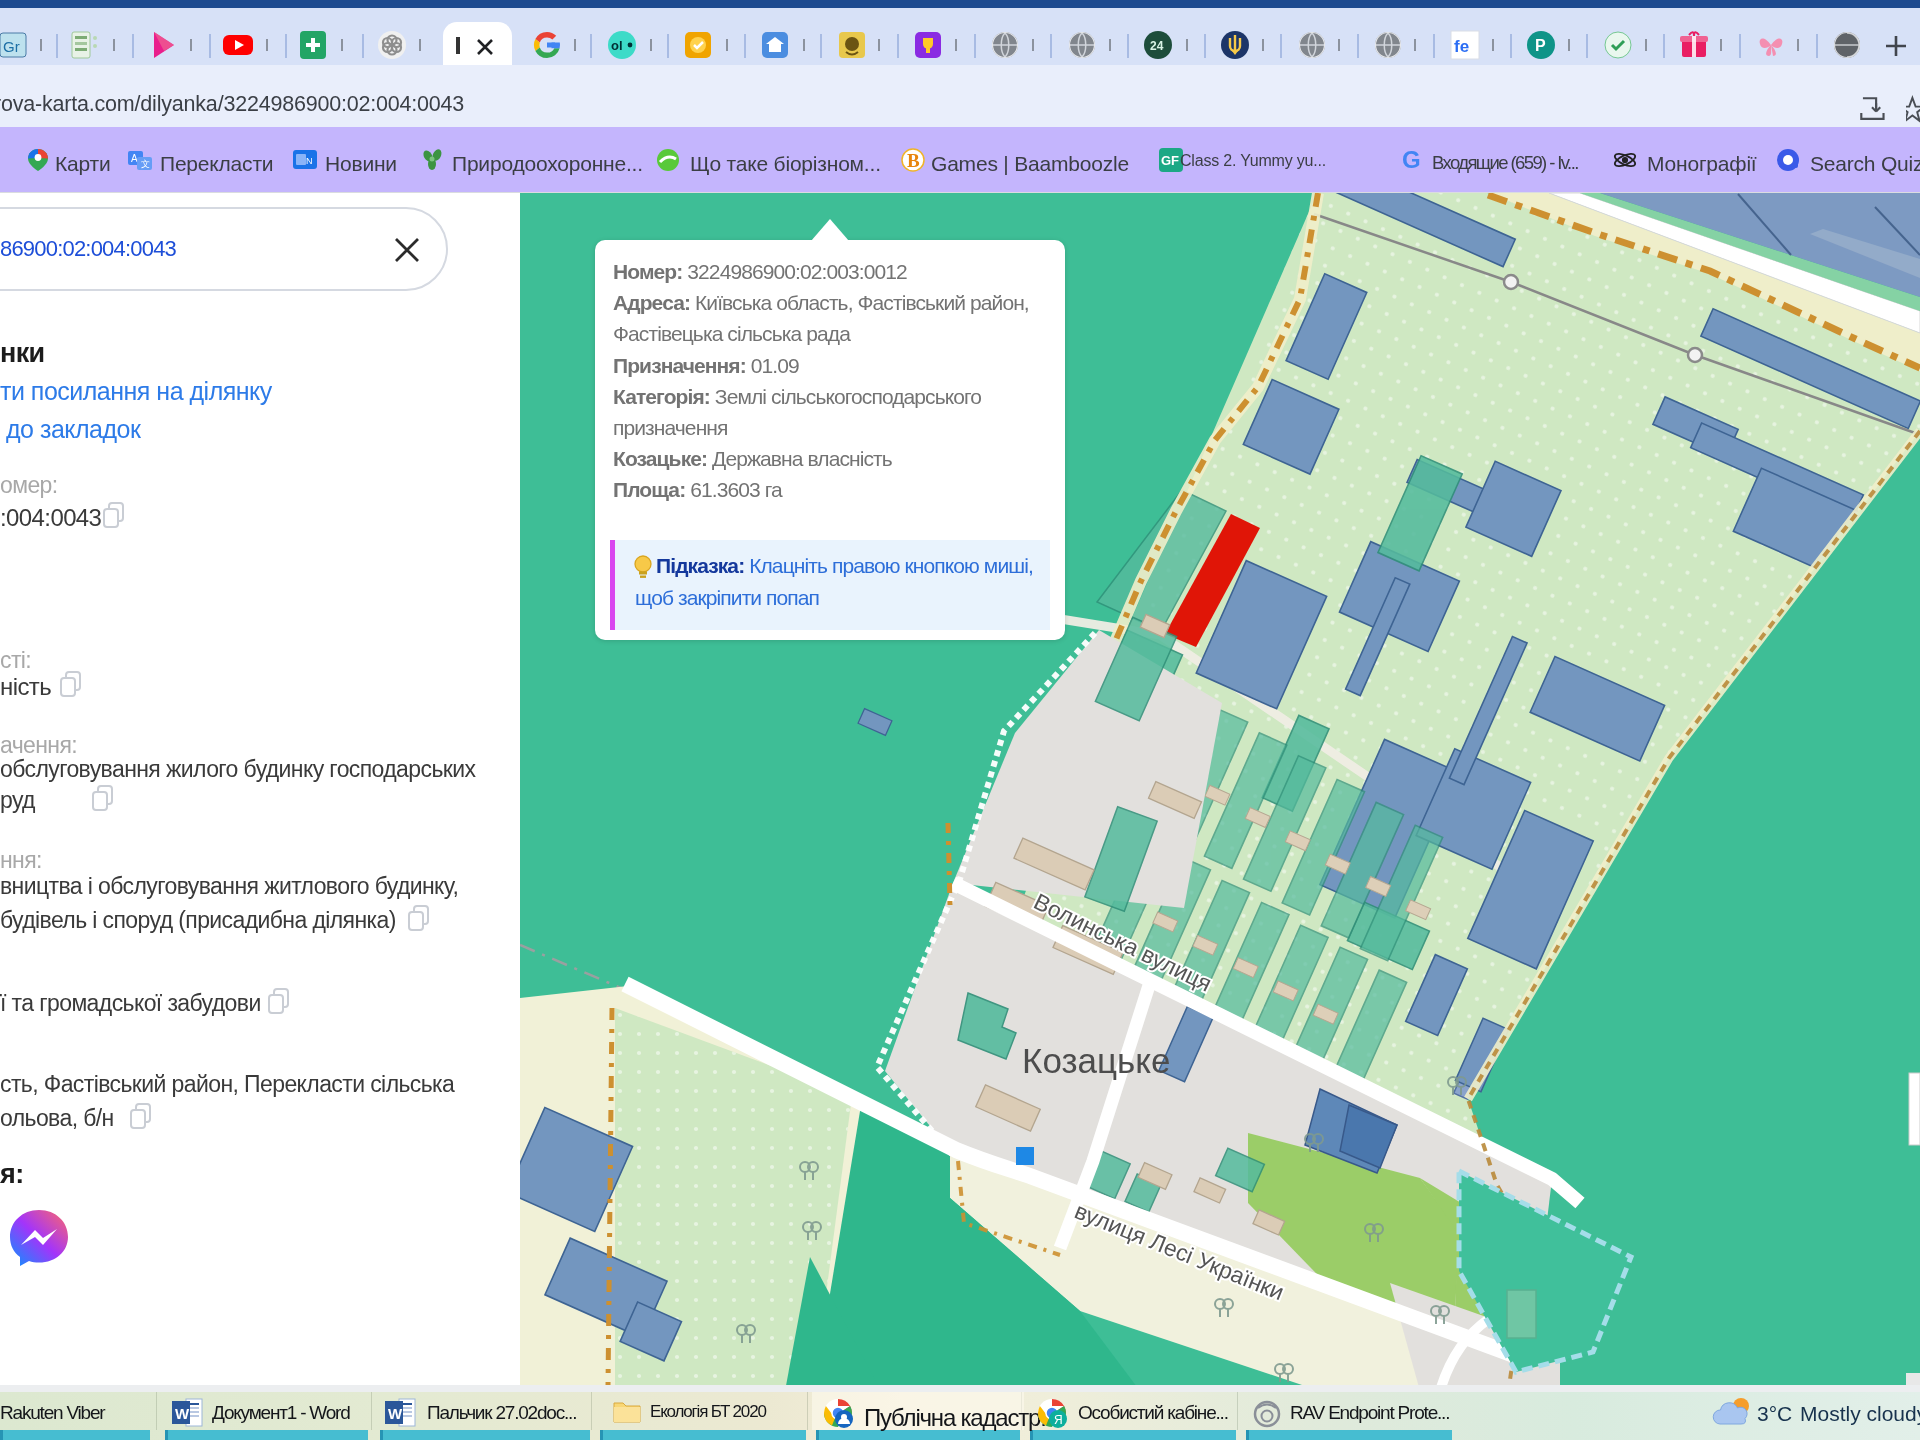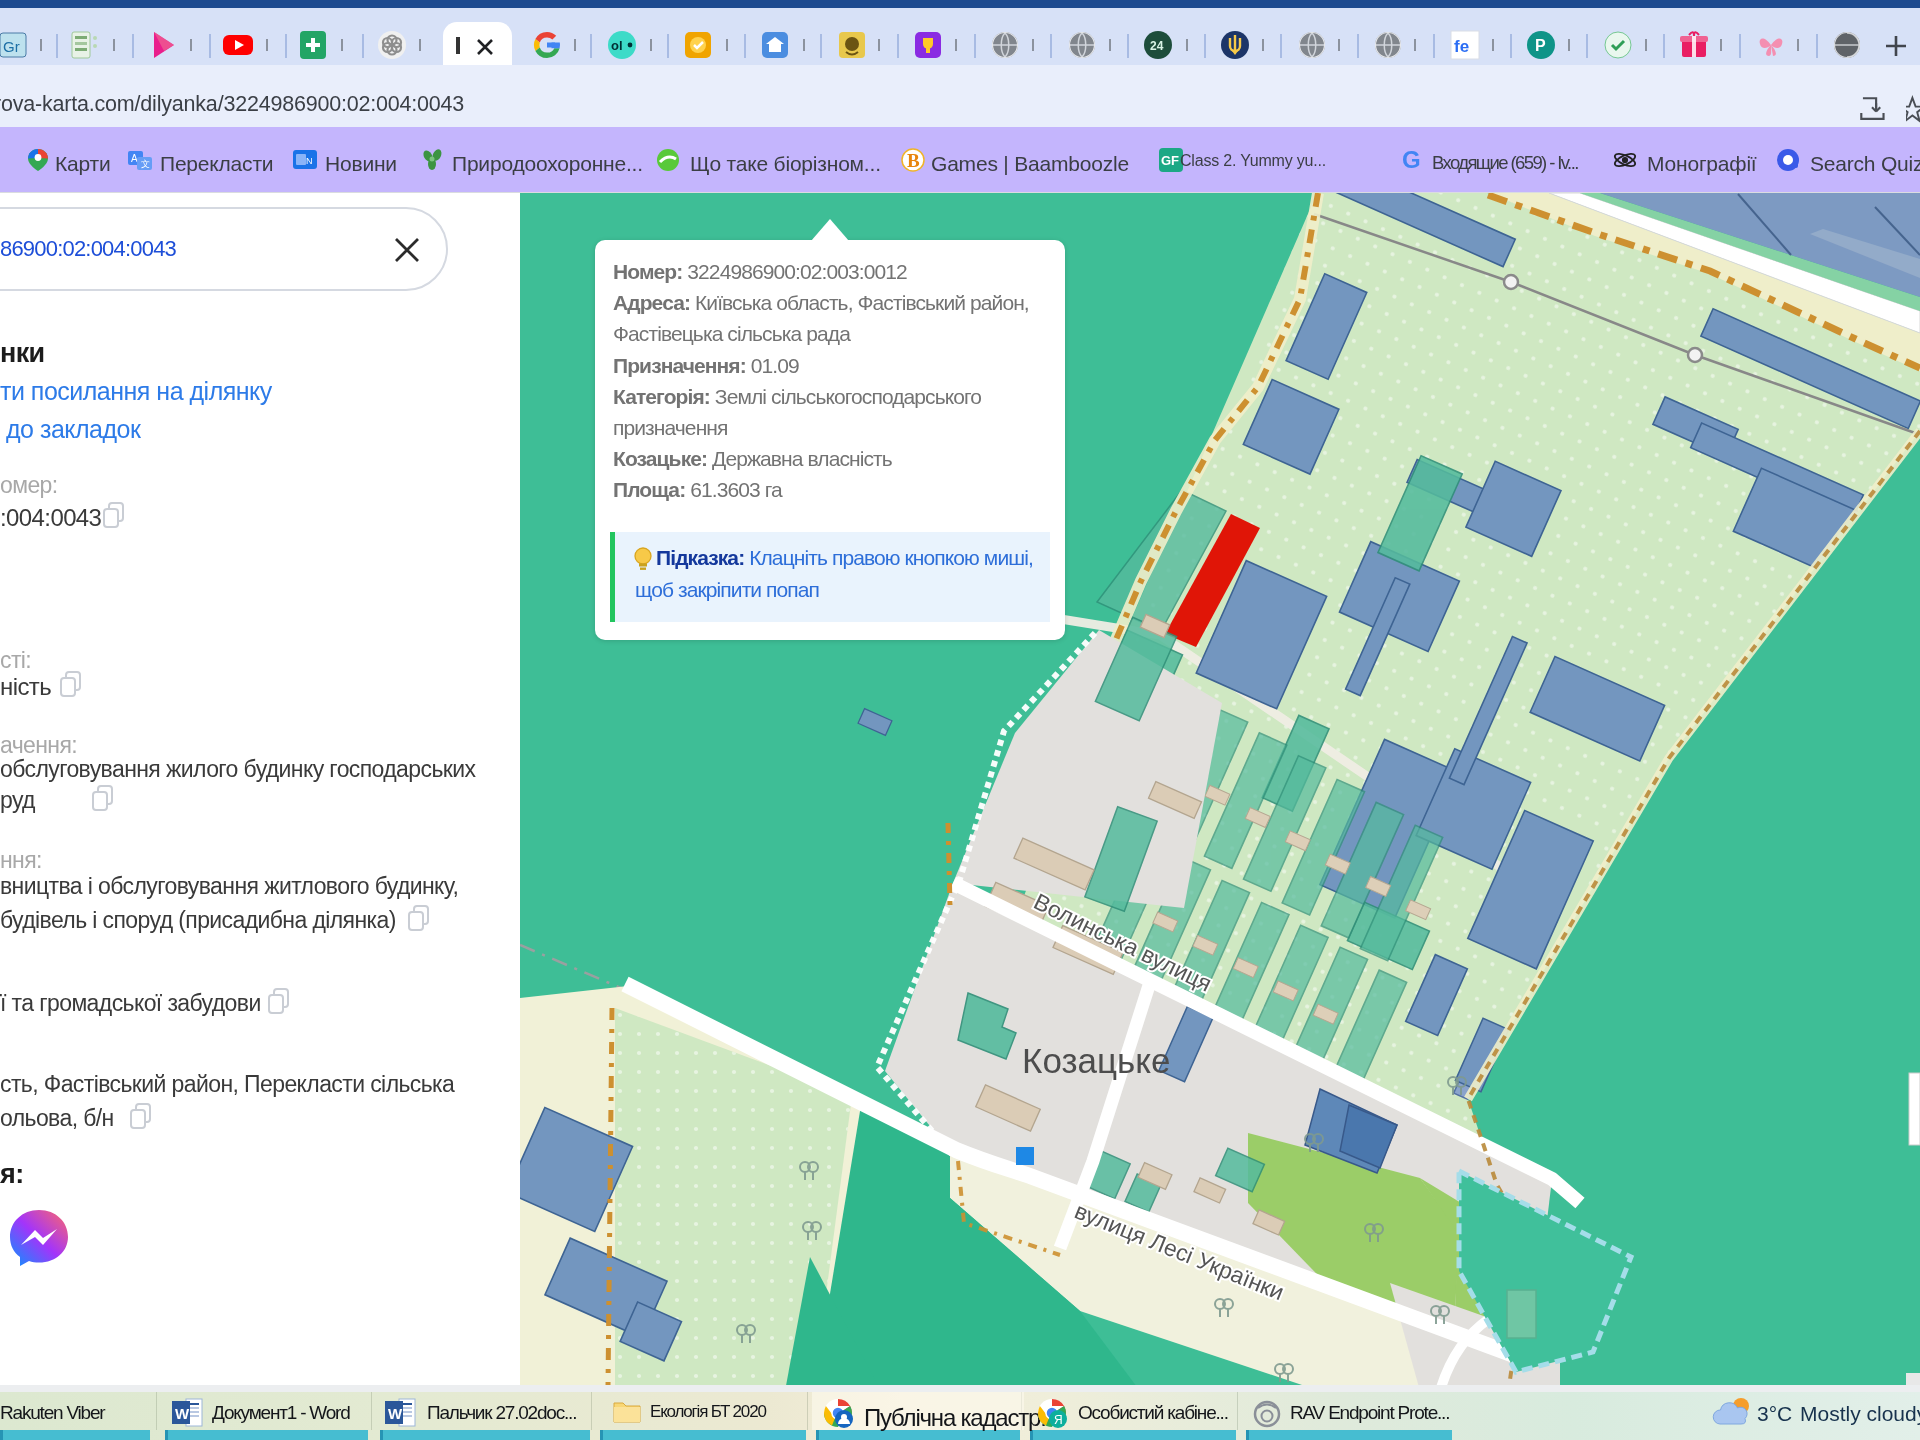--- a/index.html
+++ b/index.html
@@ -548,21 +548,21 @@
 <div style="position:absolute;left:18px;top:16px;font-size:21px;line-height:31.2px;color:#737373;letter-spacing:-0.9px;width:450px;white-space:nowrap">
 <b>Номер:</b> 3224986900:02:003:0012<br>
 <b>Адреса:</b> Київська область, Фастівський район,<br>
 Фастівецька сільська рада<br>
 <b>Призначення:</b> 01.09<br>
 <b>Категорія:</b> Землі сільськогосподарського<br>
 призначення<br>
 <b>Козацьке:</b> Державна власність<br>
 <b>Площа:</b> 61.3603 га
 </div>
-<div style="position:absolute;left:15px;top:292px;width:440px;height:90px;background:#e9f3fd;border-left:5px solid #22c55e">
+<div style="position:absolute;left:15px;top:300px;width:440px;height:90px;background:#e9f3fd;border-left:5px solid #d946ef">
 <svg style="position:absolute;left:17px;top:14px" width="22" height="26" viewBox="0 0 22 26">
         <circle cx="11" cy="10" r="8" fill="#f7c948" stroke="#d9a520" stroke-width="1.3"></circle>
         <rect x="7" y="17.5" width="8" height="3" fill="#caa21d"></rect>
         <rect x="8" y="21.5" width="6" height="2.4" fill="#caa21d"></rect>
       </svg>
 <div style="position:absolute;left:41px;top:14px;font-size:21px;color:#2d6ed9;letter-spacing:-0.9px;white-space:nowrap"><b style="color:#14389c">Підказка:</b> Клацніть правою кнопкою миші,</div>
 <div style="position:absolute;left:20px;top:46px;font-size:21px;color:#2d6ed9;letter-spacing:-0.9px;white-space:nowrap">щоб закріпити попап</div>
 </div>
 </div>
 <div id="hscroll"></div>

